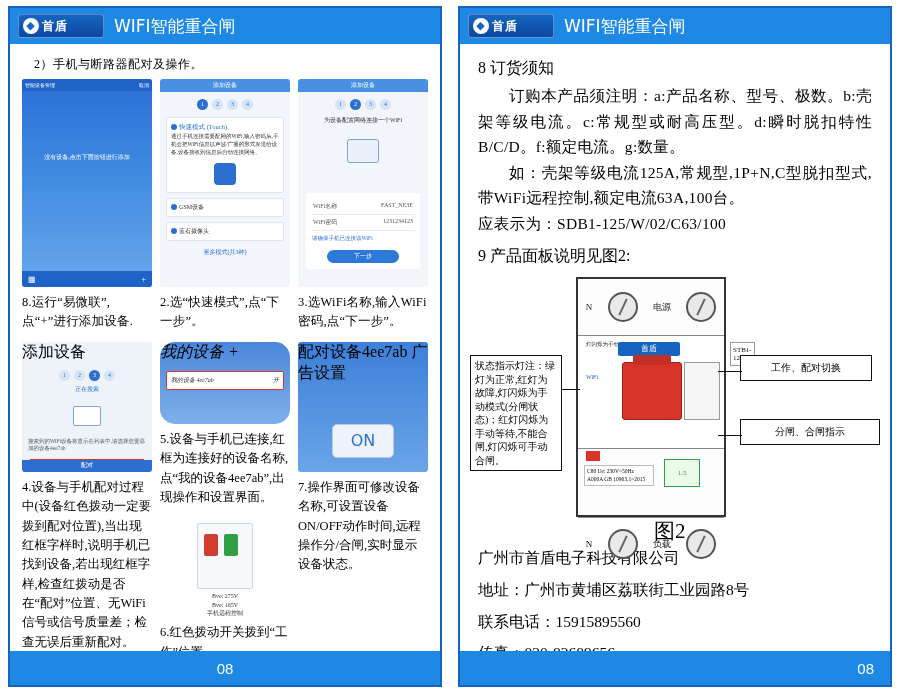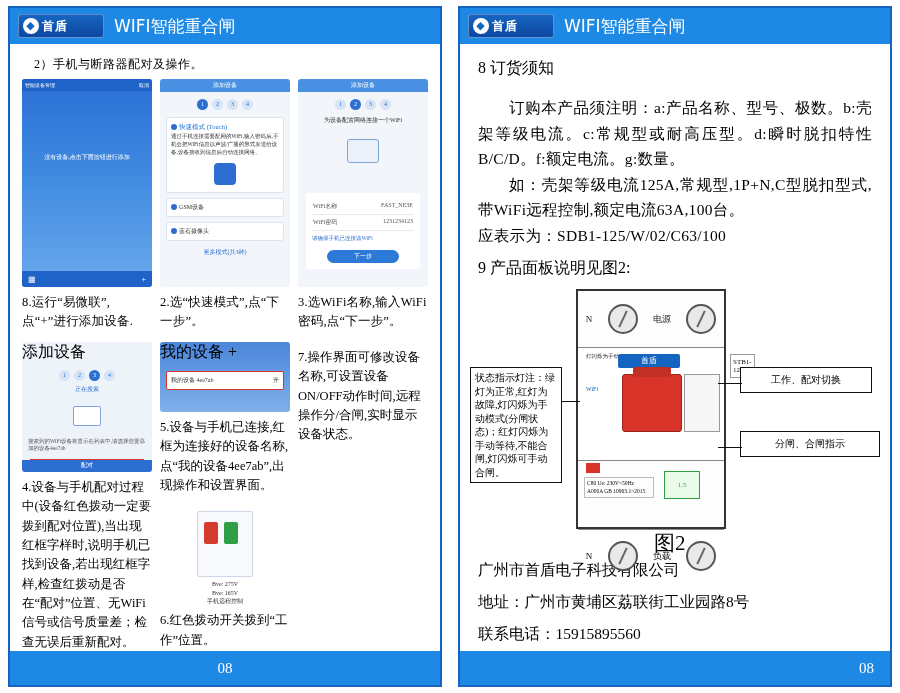--- a/index.html
+++ b/index.html
@@ -52,21 +52,21 @@
     color:#ffffff;font-size:17px;margin-left:10px;
     font-family:"DejaVu Sans", sans-serif;
   }
 
   
   .footer{
     position:absolute;left:0;right:0;bottom:0;height:34px;
     background:#1e88e5;
     color:#fff;font-size:15px;
     display:flex;align-items:center;justify-content:center;
-    font-family:Liberation Serif, serif;
+    font-family:Liberation Sans, sans-serif;
   }
   .footer.right-num{justify-content:flex-end;padding-right:16px;}
 
   .content{
     position:absolute;left:0;right:0;top:36px;bottom:34px;
     overflow:hidden;
   }
 
   
   .lead{
@@ -149,21 +149,21 @@
   }
   .mini-dev{
     width:54px;height:64px;margin:16px auto 0 auto;background:#f7f9fc;border:1px solid #cdd8e6;
     border-radius:2px;position:relative;
   }
   .mini-dev .red{position:absolute;left:6px;top:10px;width:14px;height:22px;background:#d23b2e;border-radius:2px;}
   .mini-dev .grn{position:absolute;left:26px;top:10px;width:14px;height:22px;background:#2f9e44;border-radius:2px;}
   .mini-lbl{font-size:6px;text-align:center;color:#333;margin-top:3px;line-height:1.4;}
 
   
-  .r-h{font-size:16px;margin:14px 0 16px 18px;}
+  .r-h{font-size:16px;margin:14px 0 4px 18px;}
   .r-p{font-size:15.5px;line-height:1.65;margin:0 18px;text-align:justify;letter-spacing:0.3px;}
   .indent{text-indent:2em;}
   .r-h2{font-size:16px;margin:10px 0 4px 18px;}
 
   .fig{
     position:relative;width:414px;height:268px;margin:2px auto 0 auto;
   }
   .dev{
     position:absolute;left:108px;top:6px;width:150px;height:240px;
     border:2px solid #333;background:#fdfdfd;box-sizing:border-box;
@@ -336,21 +336,21 @@
                 <span style="display:inline-block;width:26px;height:18px;border:1px solid #7fa4d8;border-radius:2px;background:#fff;"></span>
               </div>
               <div style="font-size:5.5px;color:#555;margin:8px 6px 0 6px;line-height:1.4;">搜索到的WiFi设备将显示在列表中,请选择您要添加的设备4ee7ab</div>
               <div style="margin:6px 8px 0 8px;border:1px solid #d9342a;height:12px;"></div>
               <div style="position:absolute;left:0;right:0;bottom:0;height:12px;background:#2d6fd0;color:#fff;font-size:6px;display:flex;align-items:center;justify-content:center;">配对</div>
             </div>
             <div class="note">4.设备与手机配对过程中(设备红色拨动一定要拨到配对位置),当出现红框字样时,说明手机已找到设备,若出现红框字样,检查红拨动是否在“配对”位置、无WiFi信号或信号质量差；检查无误后重新配对。</div>
           </div>
 
           <div class="col-b">
-            <div style="width:100%;height:70px;border-radius:3px;background:linear-gradient(#4b86da,#7fb0ea);position:relative;overflow:hidden;">
+            <div style="width:100%;height:82px;border-radius:15px;background:linear-gradient(#4b86da,#7fb0ea);position:relative;overflow:hidden;font-style:italic;">
               <div class="topbar">
                 <span>我的设备</span>
                 <span>+</span>
               </div>
               <div style="margin:8px 6px 0 6px;background:#fff;border:1px solid #d9342a;border-radius:2px;padding:4px;display:flex;justify-content:space-between;font-size:6px;color:#333;">
                 <span>我的设备 4ee7ab</span>
                 <span>开</span>
               </div>
             </div>
             <div class="note">5.设备与手机已连接,红框为连接好的设备名称,点“我的设备4ee7ab”,出现操作和设置界面。</div>
@@ -361,20 +361,27 @@
             </div>
             <div class="mini-lbl">
               <span>Bve: 275V</span><br>
               <span>Bve: 165V</span><br>
               <span>手机远程控制</span>
             </div>
             <div class="note">6.红色拨动开关拨到“工作”位置。</div>
           </div>
 
           <div class="col-c">
+            <div class="shot2">
+              <div class="topbar">
+                <span>配对设备4ee7ab</span>
+                <span>广告设置</span>
+              </div>
+              <div class="onbtn">ON</div>
+            </div>
             <div class="note">7.操作界面可修改设备名称,可设置设备ON/OFF动作时间,远程操作分/合闸,实时显示设备状态。</div>
           </div>
         </div>
 
       </div>
 
       <div class="footer">
         <span>08</span>
       </div>
     </div>

